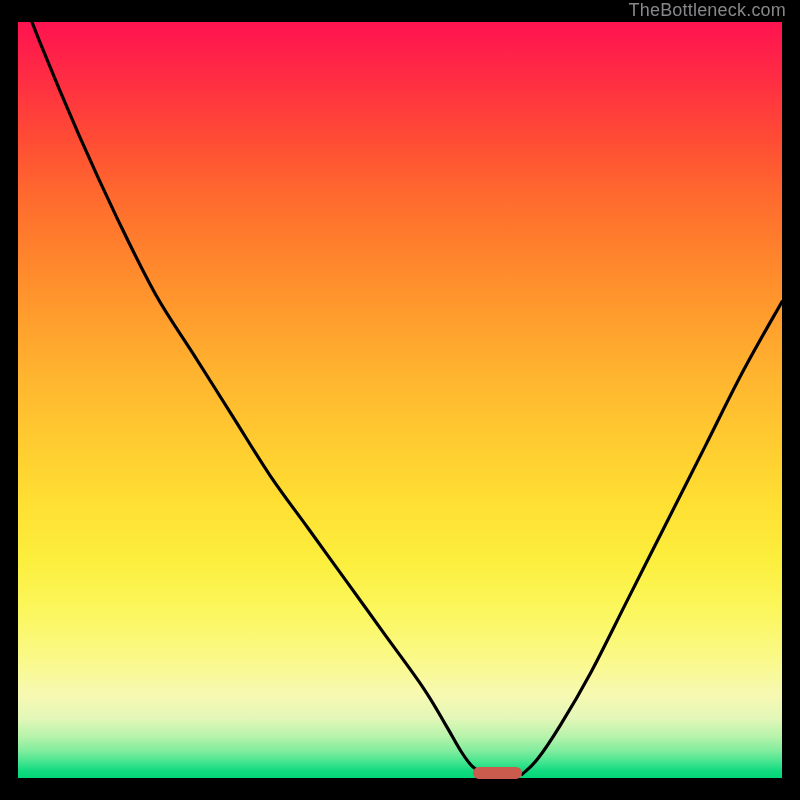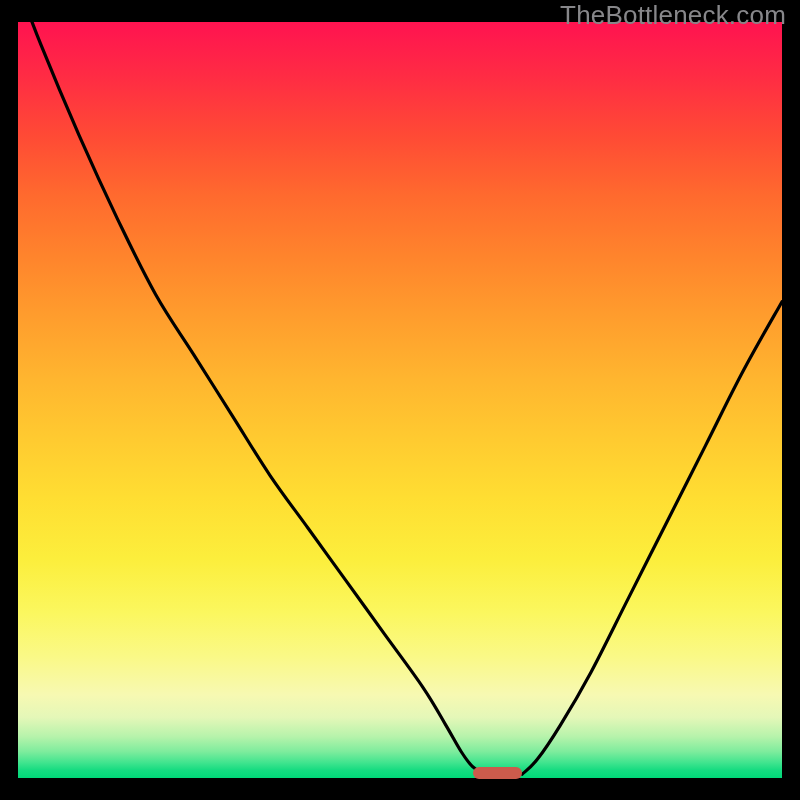--- a/index.html
+++ b/index.html
@@ -52,21 +52,21 @@
     left: 0;
     top: 0;
     width: 100%;
     height: 100%;
   }
   .watermark {
     position: absolute;
     top: 0px;
     right: 14px;
     font-family: Arial, Helvetica, sans-serif;
-    font-size: 26px;
+    font-size: 18px;
     color: #87878a;
     letter-spacing: 0.2px;
     user-select: none;
   }
   .marker-track {
     position: absolute;
     height: 12px;
     border-radius: 6px;
     background: #cb5b4c;
   }

